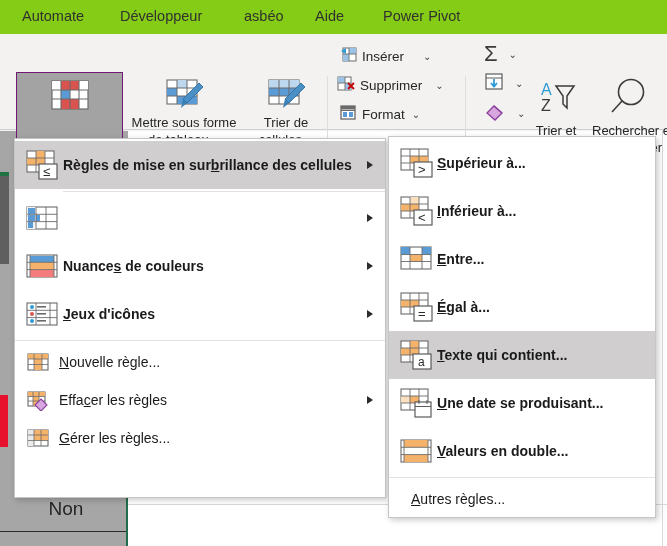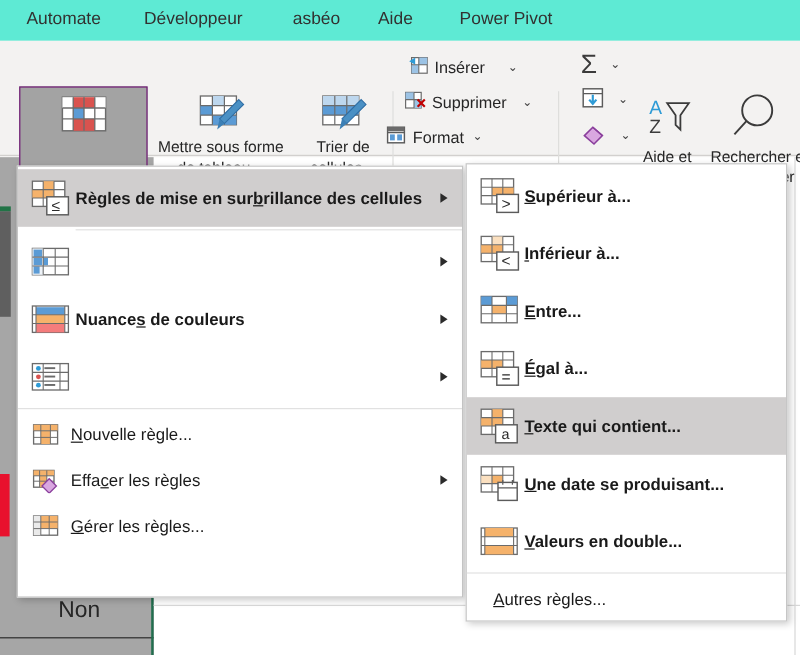--- a/index.html
+++ b/index.html
@@ -68,21 +68,21 @@
     position: absolute; background: #d8d8d8; width: 1px;
   }
 
   
   .ribbon {
     position: absolute; left: 0; top: 0; width: 667px; height: 131px;
     background: #f3f2f1;
   }
   .ribbon-tabs {
     position: absolute; left: 0; top: 0; width: 667px; height: 34px;
-    background: #5eead4;
+    background: #84cc16;
   }
   .tab {
     position: absolute; top: 6px;
     font-size: 14.5px; color: #323130; white-space: nowrap;
     padding: 2px 4px;
   }
   .ribbon-body {
     position: absolute; left: 0; top: 34px; width: 667px; height: 96px;
     background: #f3f2f1;
     border-bottom: 1px solid #d2d0ce;
@@ -291,21 +291,21 @@
               <rect x="2" y="2" width="7" height="6" fill="#9cc3e5"></rect>
               <rect x="9" y="8" width="6" height="7" fill="#9cc3e5"></rect>
               <line x1="9" y1="2" x2="9" y2="15" stroke="#6b6b6b" stroke-width="0.9"></line>
               <line x1="2" y1="8" x2="15" y2="8" stroke="#6b6b6b" stroke-width="0.9"></line>
               <path d="M12 8 L18 14 M18 8 L12 14" stroke="#c00000" stroke-width="1.8"></path>
             </svg>
         </span>
         <span>Supprimer</span>
         <span class="chev" style="margin-left:8px;">⌄</span>
       </div>
-      <div class="small-btn" style="left:320px; top:70px;">
+      <div class="small-btn" style="left:338px; top:70px;">
         <span>
           <svg width="19" height="17" viewBox="0 0 19 17">
               <rect x="3" y="2" width="14" height="13" fill="#ffffff" stroke="#5b5b5b" stroke-width="1.2"></rect>
               <rect x="3" y="2" width="14" height="3.5" fill="#6b6b6b"></rect>
               <rect x="5" y="8" width="4" height="5" fill="#5b9bd5"></rect>
               <rect x="11" y="8" width="4" height="5" fill="#5b9bd5"></rect>
               <line x1="3" y1="6.5" x2="17" y2="6.5" stroke="#5b5b5b" stroke-width="0.9"></line>
             </svg>
         </span>
         <span>Format</span>
@@ -337,21 +337,21 @@
       </div>
 
       <div class="big-btn" style="left:520px; width:72px; height:88px; justify-content:flex-start; padding-top:6px;">
         <span>
           <svg width="54" height="40" viewBox="0 0 54 40">
             <text x="12" y="17" font-family="Liberation Sans, sans-serif" font-size="16" fill="#2e9bd6">A</text>
             <text x="12" y="33" font-family="Liberation Sans, sans-serif" font-size="16" fill="#3b3b3b">Z</text>
             <path d="M27 8 L45 8 L38 18 L38 30 L34 26 L34 18 Z" fill="none" stroke="#3b3b3b" stroke-width="1.5"></path>
           </svg>
         </span>
-        <span class="lbl">Aide et</span>
+        <span class="lbl">Trier et</span>
         <span class="lbl" style="display:flex; align-items:center; gap:3px;">
           <span>filtrer</span>
           <span class="chev">⌄</span>
         </span>
       </div>
 
       <div class="big-btn" style="left:592px; width:80px; height:88px; justify-content:flex-start; padding-top:4px; align-items:flex-start;">
         <span style="margin-left:12px;">
           <svg width="48" height="42" viewBox="0 0 48 42">
             <circle cx="27" cy="16" r="12.5" fill="none" stroke="#3b3b3b" stroke-width="1.6"></circle>
@@ -440,20 +440,21 @@
           <circle cx="7" cy="21" r="2" fill="#2e9bd6"></circle>
             <rect x="12" y="20" width="9" height="1.6" fill="#6b6b6b"></rect>
           <g stroke="#6b6b6b" stroke-width="0.9">
             <line x1="2" y1="10.3" x2="32" y2="10.3"></line>
               <line x1="2" y1="17.6" x2="32" y2="17.6"></line>
             <line x1="11" y1="3" x2="11" y2="25"></line>
               <line x1="25" y1="3" x2="25" y2="25"></line>
           </g>
         </svg>
       </span>
+      <span class="txt bold"><u>J</u>eux d'icônes</span>
       <span class="arrow"></span>
     </div>
 
     <div class="msep full"></div>
 
     <div class="mi short plain">
       <span class="ico sm">
         <svg width="26" height="22" viewBox="0 0 26 22">
           <rect x="3" y="3" width="20" height="16" fill="#ffffff" stroke="#6b6b6b" stroke-width="1.1"></rect>
           <rect x="3" y="3" width="20" height="5" fill="#f5b26b"></rect>

